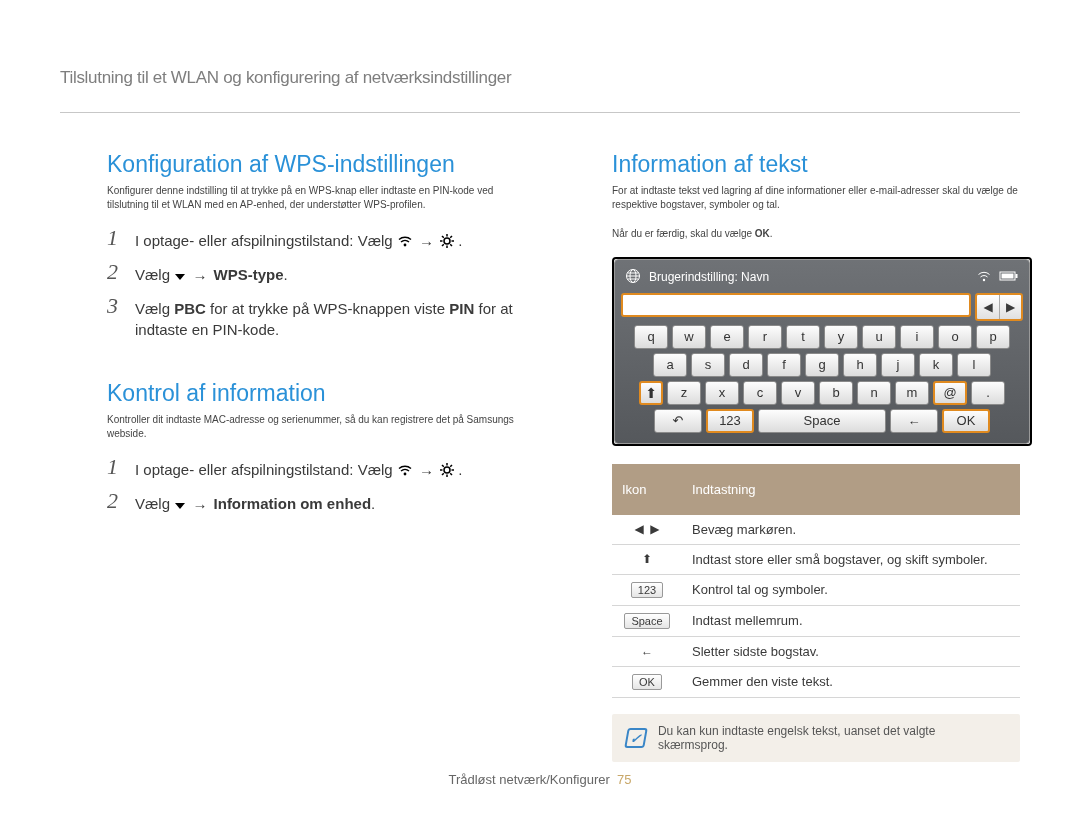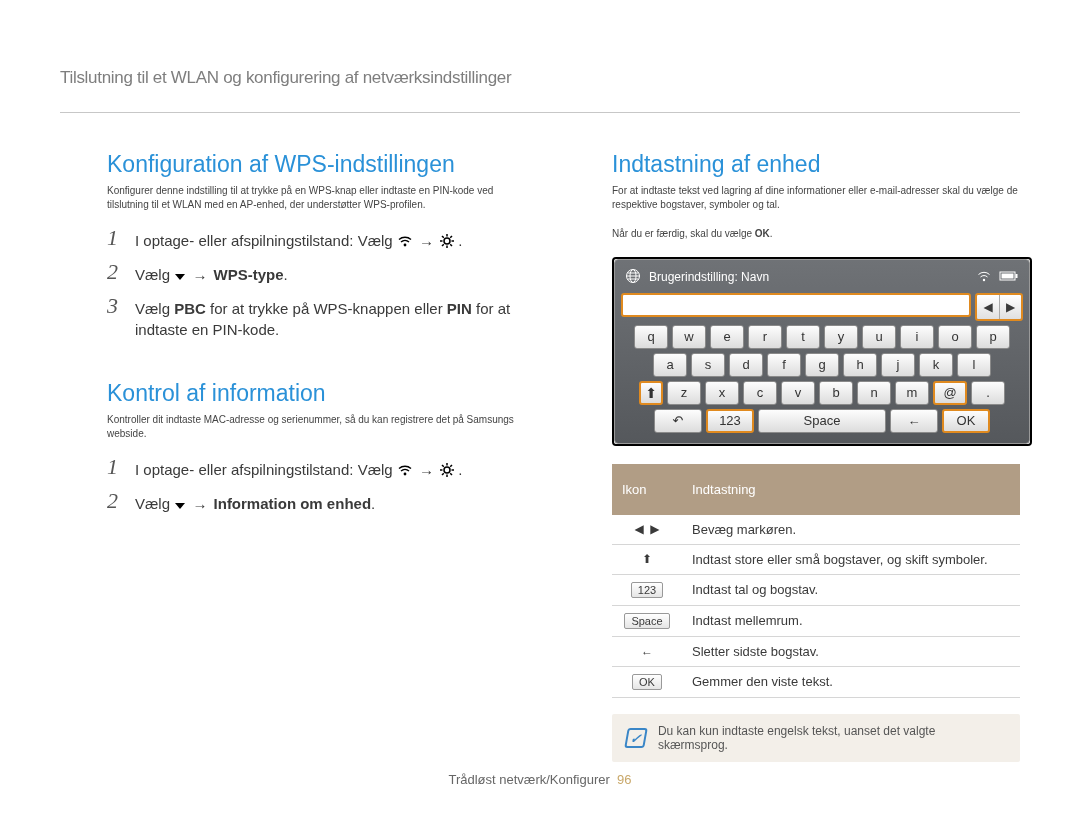--- a/index.html
+++ b/index.html
@@ -192,21 +192,21 @@
                   <path d="M1 2 L6 8 L11 2 Z" fill="#000"></path>
                 </svg>
             </span>
             <span class="arrow">→</span>
             <b>WPS-type</b>.
           </div>
         </div>
         <div class="step">
           <div class="step-num">3</div>
           <div class="step-text">
-            <span>Vælg </span><b>PBC</b><span> for at trykke på WPS-knappen eller </span><b>PIN</b><span> for at indtaste en PIN-kode.</span>
+            <span>Vælg </span><b>PBC</b><span> for at trykke på WPS-knappen viste </span><b>PIN</b><span> for at indtaste en PIN-kode.</span>
           </div>
         </div>
       </div>
 
       <h2 class="sect">Kontrol af information</h2>
       <p class="body">Kontroller dit indtaste MAC-adresse og serienummer, så du kan registrere det på Samsungs webside.</p>
 
       <div class="steps">
         <div class="step">
           <div class="step-num">1</div>
@@ -247,21 +247,21 @@
                 </svg>
             </span>
             <span class="arrow">→</span>
             <b>Information om enhed</b>.
           </div>
         </div>
       </div>
     </div>
 
     <div class="col">
-      <h2 class="sect">Indtastning af enhed</h2>
+      <h2 class="sect">Information af tekst</h2>
       <p class="body">For at indtaste tekst ved lagring af dine informationer eller e-mail-adresser skal du vælge de respektive bogstaver, symboler og tal.</p>
       <p class="body">
         <span>Når du er færdig, skal du vælge </span><b>OK</b>.
       </p>
 
       <div class="kbd-outer">
         <div class="kbd-panel">
           <div class="kbd-top">
             <span>
               <svg width="16" height="16" viewBox="0 0 16 16">
@@ -350,21 +350,21 @@
         <tr>
           <td class="ic">◀&nbsp;&nbsp;▶</td>
           <td>Bevæg markøren.</td>
         </tr>
         <tr>
           <td class="ic">⬆</td>
           <td>Indtast store eller små bogstaver, og skift symboler.</td>
         </tr>
         <tr>
           <td class="ic"><span class="btnlook">123</span></td>
-          <td>Indtast tal og bogstav.</td>
+          <td>Kontrol tal og symboler.</td>
         </tr>
         <tr>
           <td class="ic"><span class="btnlook">Space</span></td>
           <td>Indtast mellemrum.</td>
         </tr>
         <tr>
           <td class="ic">←</td>
           <td>Sletter sidste bogstav.</td>
         </tr>
         <tr>
@@ -376,14 +376,14 @@
 
       <div class="note">
         <div class="note-icon">✓</div>
         <div>Du kan kun indtaste engelsk tekst, uanset det valgte skærmsprog.</div>
       </div>
     </div>
   </div>
 </div>
 
 <div class="footer">
-  <span>Trådløst netværk/Konfigurer</span>&nbsp;&nbsp;<span class="pn">96</span>
+  <span>Trådløst netværk/Konfigurer</span>&nbsp;&nbsp;<span class="pn">75</span>
 </div>
 
 </body></html>

